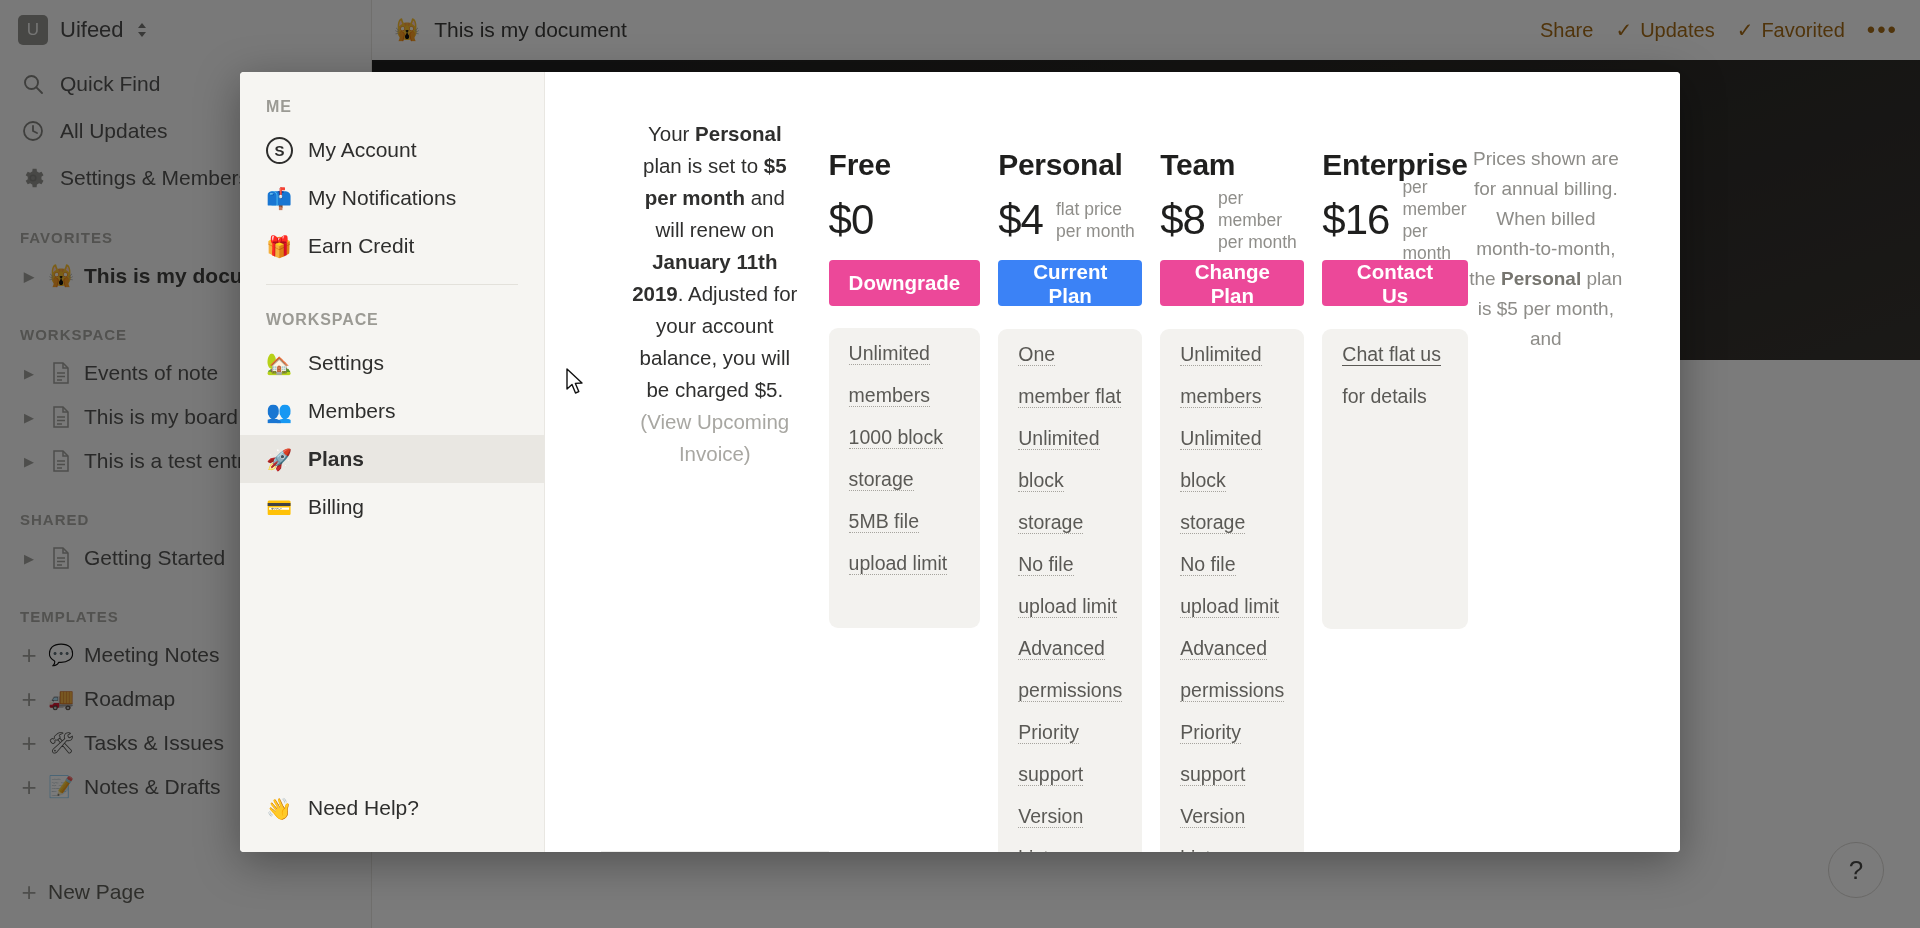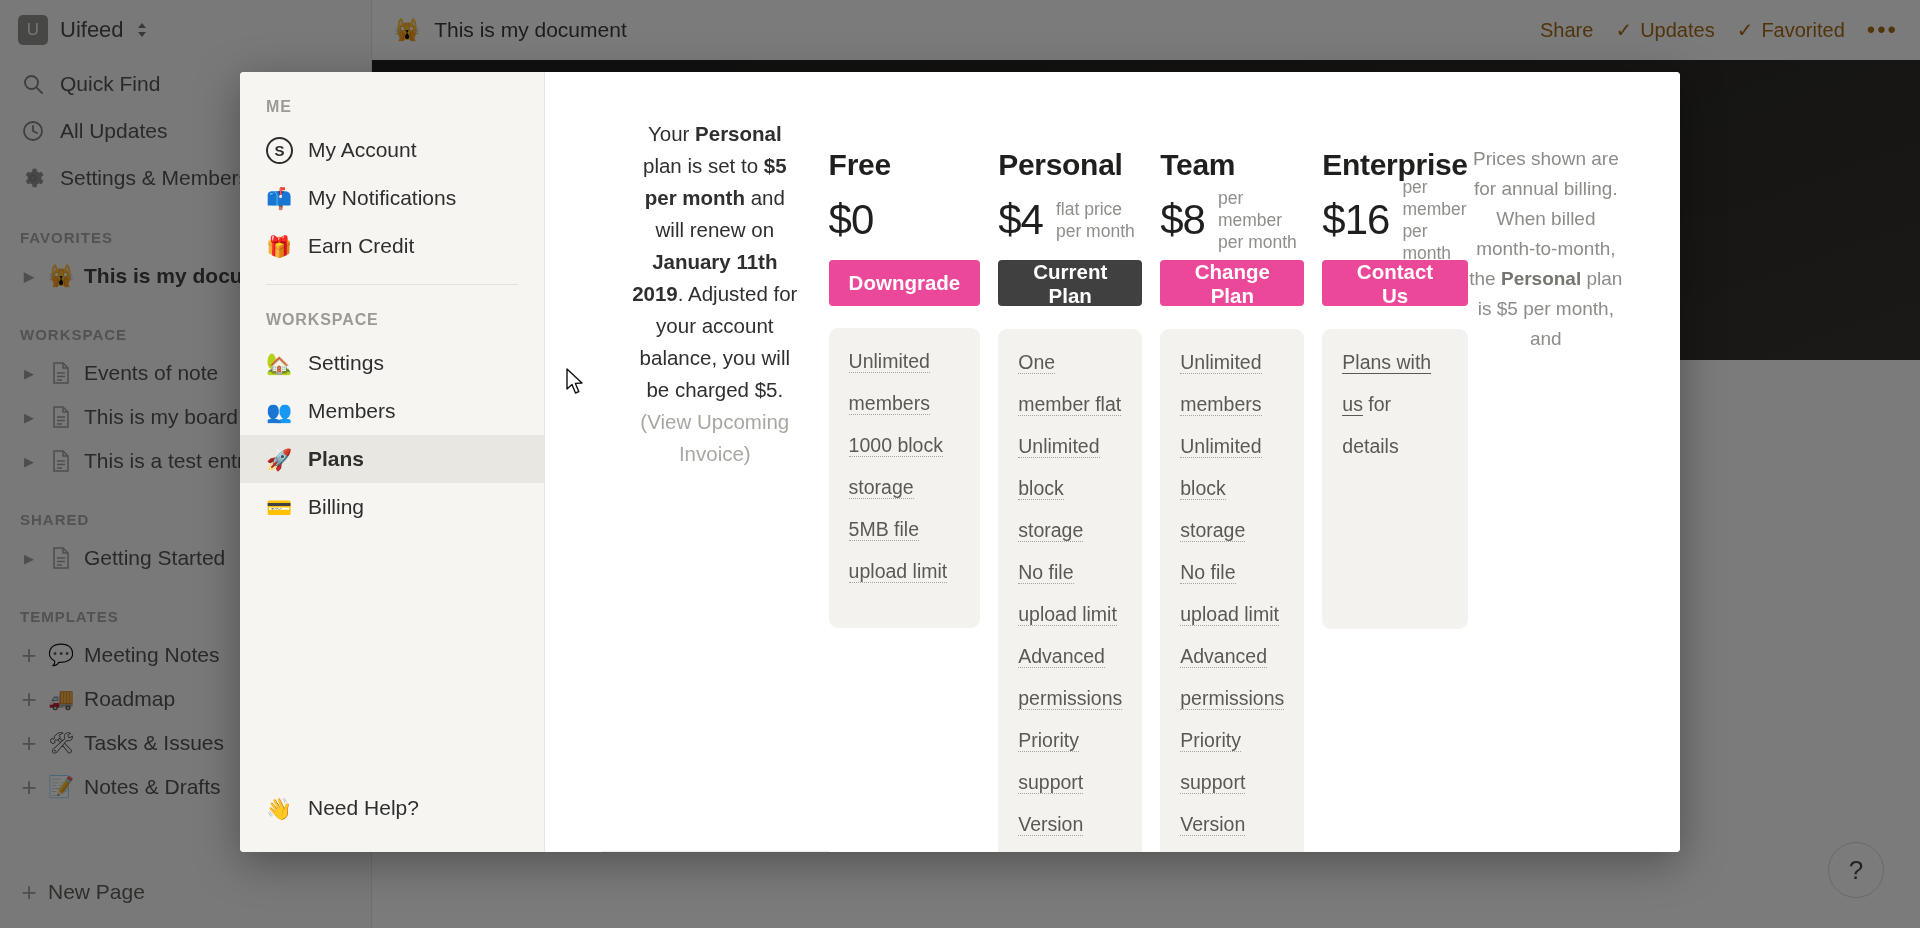--- a/index.html
+++ b/index.html
@@ -331,30 +331,30 @@
     background: #ec4899;
     color: #ffffff;
     font-size: 20.5px;
     font-weight: 700;
     font-family: "Liberation Sans", sans-serif;
     padding: 0 20px;
     cursor: pointer;
     justify-self: start;
   }
   .plan-btn.current {
-    background: #404040;
+    background: #3b82f6;
     color: #ffffff;
     cursor: default;
   }
 
   .features {
     background: #f3f2ef;
     border-radius: 9px;
     margin-top: 22px;
-    padding: 13px 20px 24px 20px;
+    padding: 5px 20px 24px 20px;
     min-height: 300px;
   }
   .feat {
     font-size: 19.5px;
     line-height: 40px;
     color: #5a5955;
     border-bottom: 1px dotted #a6a49e;
     display: inline;
     cursor: pointer;
   }
@@ -648,21 +648,21 @@
               <div class="feat-row"><span class="feat">Version history</span></div>
               <div class="feat-row"><span class="feat">Admin tools</span></div>
             </div></div>
           <div><div class="plan-name">Enterprise</div><div class="price-row">
               <div class="price">$16</div>
               <div class="price-note">
                 <div>per member</div>
                 <div>per month</div>
               </div>
             </div><button class="plan-btn">Contact Us</button><div class="features">
-              <div class="feat-row"><span class="feat-link">Plans with us</span><span class="feat-plain"> for details</span></div>
+              <div class="feat-row"><span class="feat-link">Chat flat us</span><span class="feat-plain"> for details</span></div>
             </div></div>
         </div>
 
       <div class="footnote">
         <span>Prices shown are for annual billing. When billed month-to-month, the </span><b>Personal</b><span> plan is $5 per month, and </span>
       </div>
     </div>
   </div>
 
   <div class="cursor">

